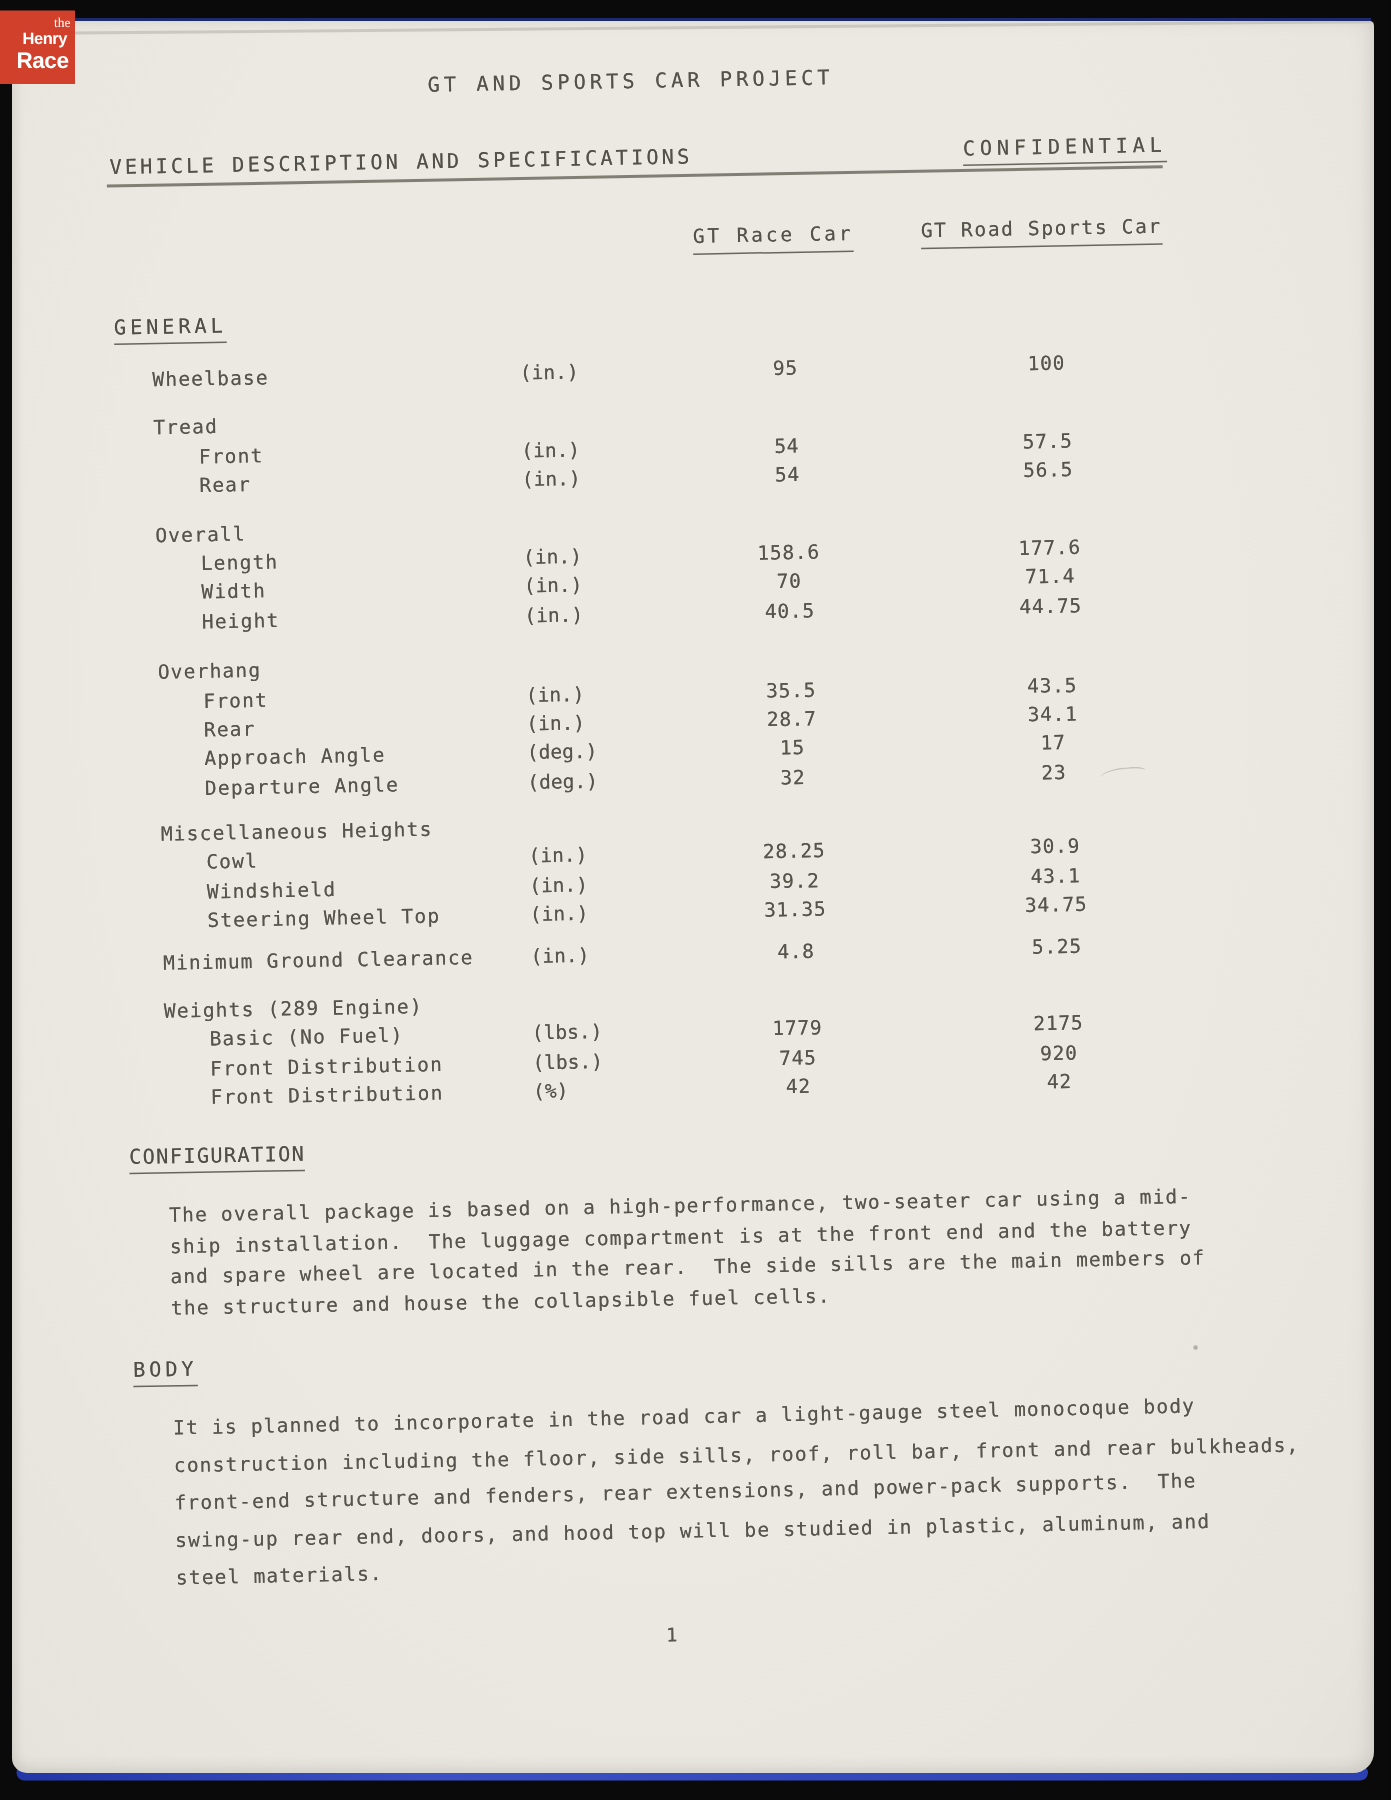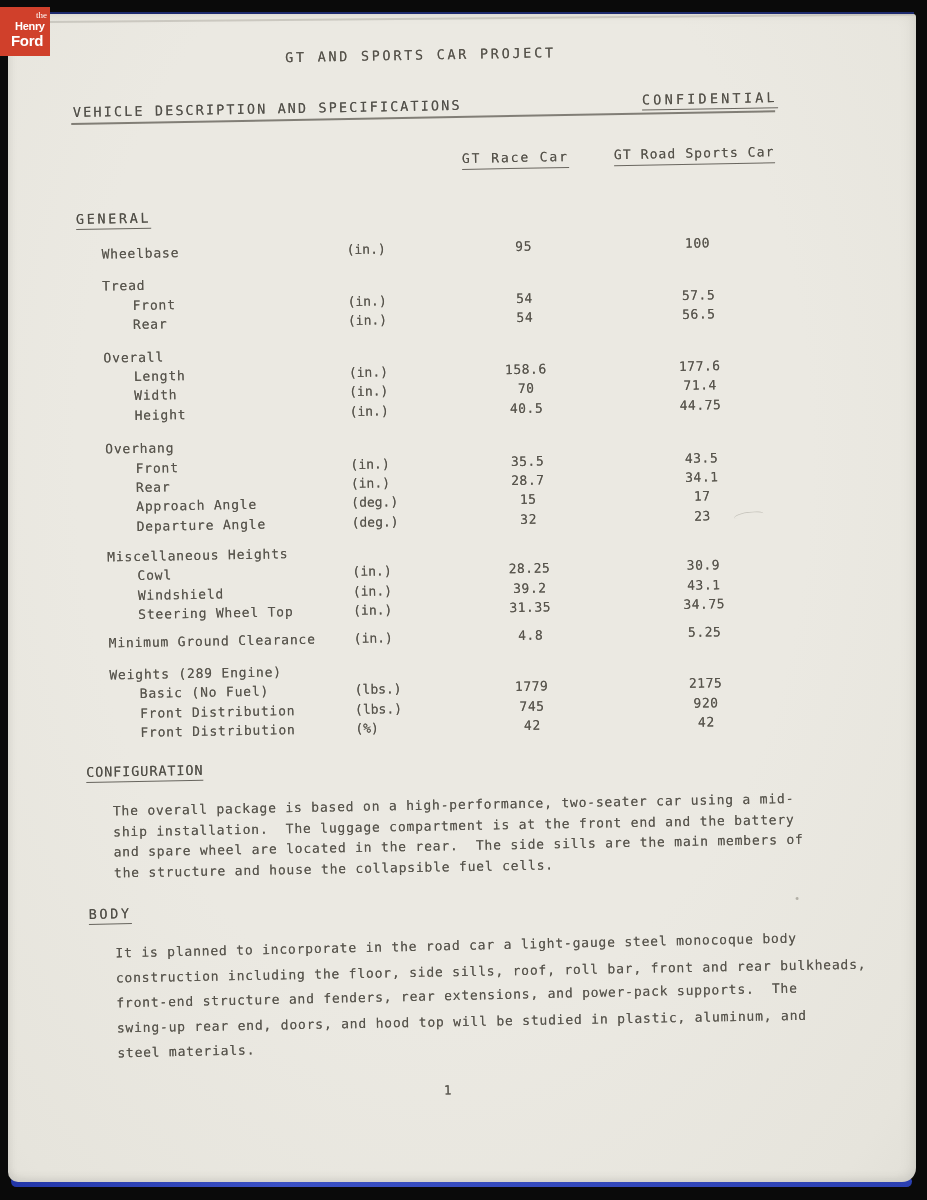--- a/index.html
+++ b/index.html
@@ -137,16 +137,16 @@
           <div class="para-line">steel materials.</div>
         </div>
 
       <div class="page-num">1</div>
     </div>
   </div>
 
   <div class="hf-logo">
     <span class="hf-the">the</span>
     <span class="hf-henry">Henry</span>
-    <span class="hf-ford">Ford</span>
+    <span class="hf-ford">Race</span>
   </div>
 
 </div>
 
 </body></html>

